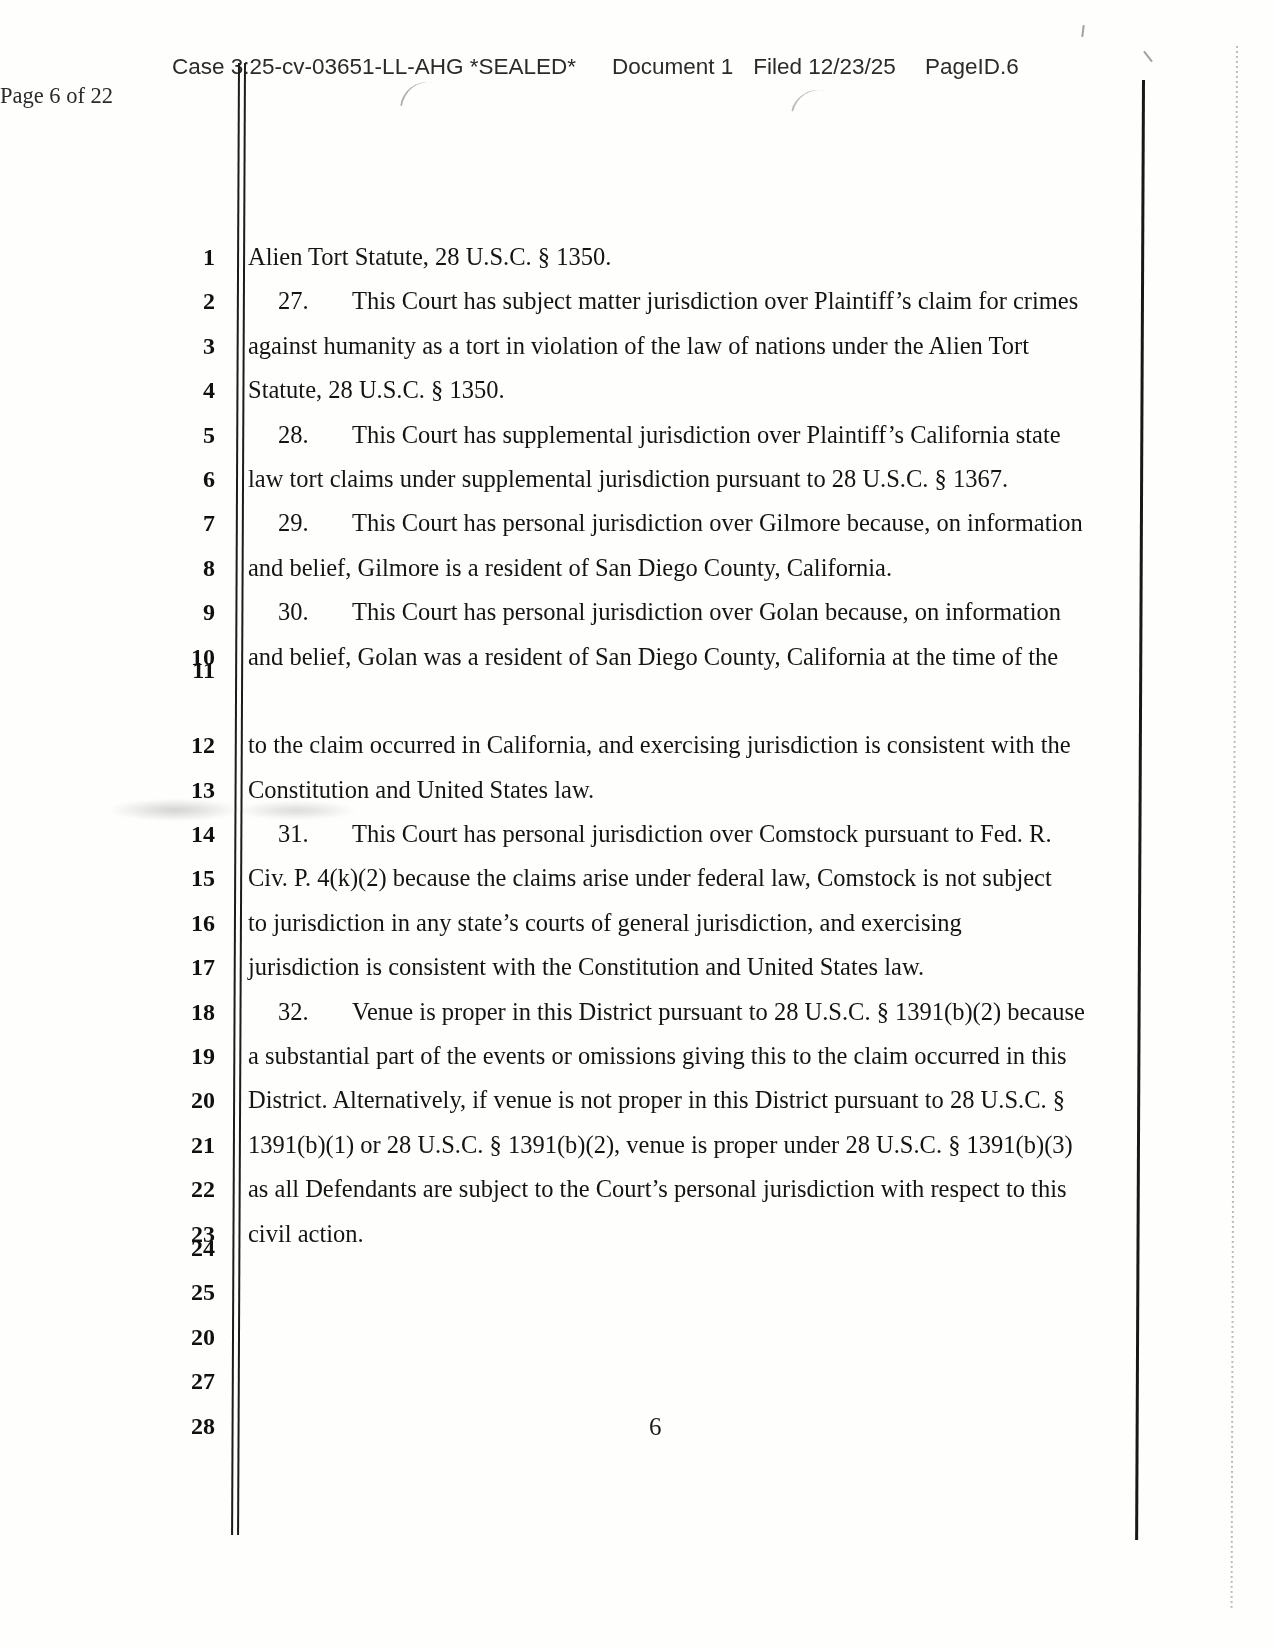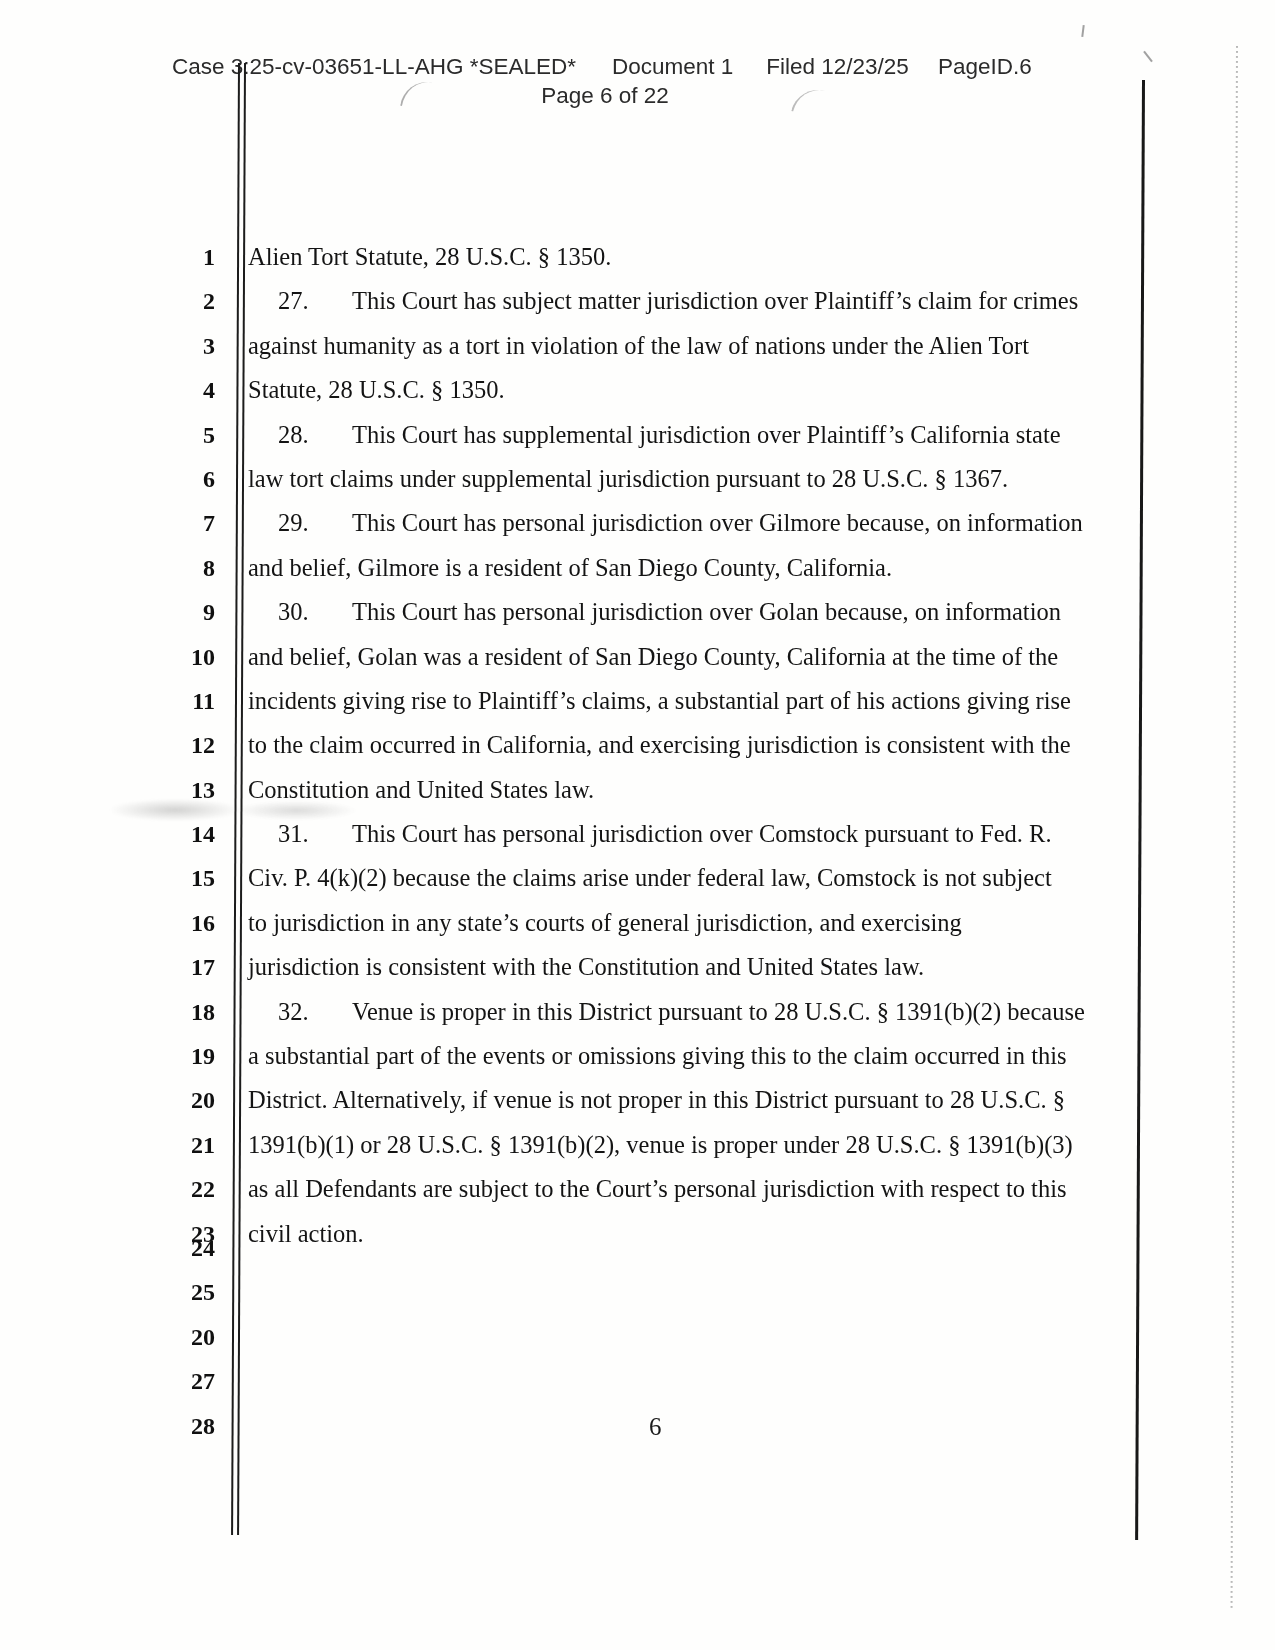--- a/index.html
+++ b/index.html
@@ -13,26 +13,25 @@
   }
   
   .header-row{
     position:absolute;top:54px;left:0;width:1275px;
     display:flex;align-items:baseline;
     font-family:"Liberation Sans",sans-serif;
     font-size:22.5px;color:#2b2b2b;white-space:nowrap;
   }
   .hseg1{margin-left:172px;}
   .hseg2{margin-left:36px;text-align:right;}
-  .hseg3{margin-left:33px;}
+  .hseg3{margin-left:20px;}
   .hseg4{margin-left:29px;text-align:center;}
   .header-line2{
     position:absolute;top:83px;left:0;width:1210px;
-    text-align:center;
-    font-family:Liberation Sans, sans-serif;
+    font-family:Liberation Serif, serif;
     font-size:22.5px;color:#2b2b2b;
   }
   
   .rule-double{
     position:absolute;left:238px;top:63px;height:1472px;width:8px;
     border-left:2.5px solid #1c1c1c;border-right:2.5px solid #1c1c1c;
     box-sizing:border-box;
     transform-origin:top center;transform:rotate(0.27deg);
   }
   .rule-right{
@@ -141,21 +140,20 @@
       <div class="line">
       <span class="num">9</span>
       <span class="txt"><span class="para">30.</span><span class="body">This Court has personal jurisdiction over Golan because, on information</span></span>
     </div>
       <div class="line">
       <span class="num">10</span>
       <span class="txt"><span class="body">and belief, Golan was a resident of San Diego County, California at the time of the</span></span>
     </div>
       <div class="line">
       <span class="num">11</span>
-      <span class="txt"><span class="body">incidents giving rise to Plaintiff’s claims, a substantial part of his actions giving rise</span></span>
     </div>
       <div class="line">
       <span class="num">12</span>
       <span class="txt"><span class="body">to the claim occurred in California, and exercising jurisdiction is consistent with the</span></span>
     </div>
       <div class="line">
       <span class="num">13</span>
       <span class="txt"><span class="body">Constitution and United States law.</span></span>
     </div>
       <div class="line">

